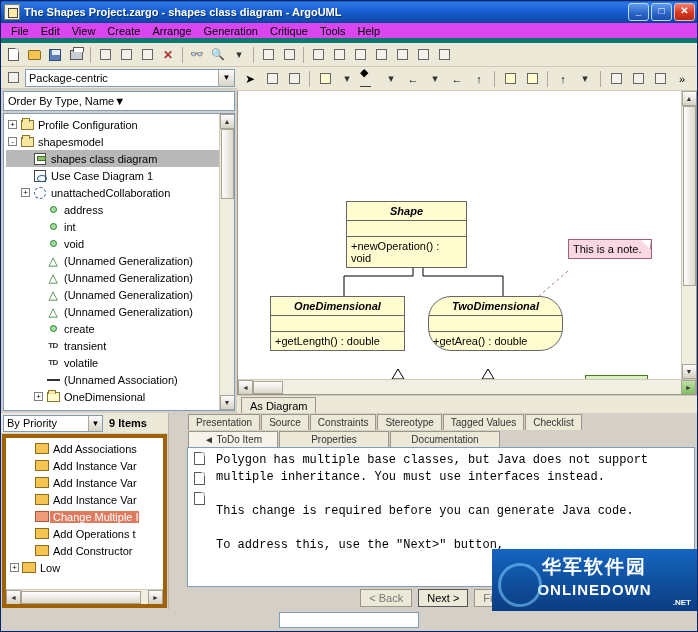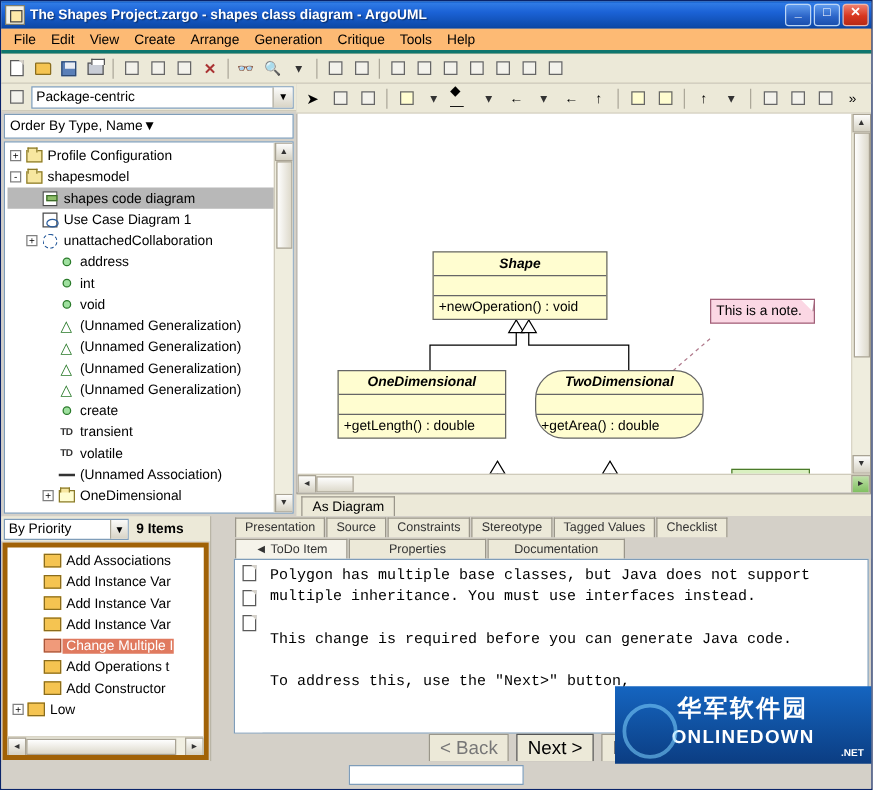--- a/index.html
+++ b/index.html
@@ -55,21 +55,21 @@
     position: relative;
   }
   .tb-btn.close {
     background: linear-gradient(to bottom,#ef7f6d,#d8361f 55%,#b72a16);
     border-color:#f0b8ab;
   }
   .tb-btn span { position:relative; top:-1px; font-weight:bold;}
   
   .menubar {
     height: 20px; display:flex; align-items:center;
-    background:#fdba74; border-bottom:3px solid #0f766e;
+    background:#d946ef; border-bottom:5px solid #0f766e;
     padding-left:4px; flex:none;
   }
   .menubar .mi { padding: 2px 6px; font-size: 11px; color:#000; }
   
   .toolbar {
     height: 24px; display:flex; align-items:center;
     background:#ece9d8; border-bottom:1px solid #cdc9b8;
     padding-left:2px; gap:1px; flex:none;
   }
   .tbtn {
@@ -206,21 +206,21 @@
   .detailbody{
     flex:1; background:#fff; border:1px solid #7f9db9; margin:0 2px 0 2px; display:flex; overflow:hidden;
   }
   .detail-icons{ width:22px; background:#fff; padding-top:4px; display:flex; flex-direction:column; align-items:center; gap:7px;}
   .detail-text{
     flex:1; padding:4px 6px; font-family:"Liberation Mono", monospace; font-size:12px; line-height:17px; color:#000;
     overflow:hidden;
   }
   .wizrow{ height:22px; display:flex; align-items:center; justify-content:center; gap:6px; background:#d4d0c8;}
   .wbtn{
-    font-size:15px; padding:2px 8px; background:#ece9d8; border:1px solid #9a968a; color:#777;
+    font-size:11px; padding:2px 8px; background:#ece9d8; border:1px solid #9a968a; color:#777;
   }
   .wbtn.en{ color:#000; border:1px solid #555; }
   .statusbar{
     height:22px; background:#d4d0c8; display:flex; align-items:center; justify-content:center; flex:none;
   }
   .statusfield{ width:140px; height:16px; background:#fff; border:1px solid #7f9db9;}
   
   .watermark{
     position:absolute; right:0; bottom:20px; width:205px; height:62px;
     background:linear-gradient(to bottom,#1565c0,#0b3d82);
@@ -368,21 +368,21 @@
                 <span class="i-pkg"></span>
               </span>
               <span style="padding-left:3px;">shapesmodel</span>
             </div>
             <div class="trow sel2">
               <span class="tw"></span>
               <span class="tw"></span>
               <span class="tico">
                 <span class="i-diag"></span>
               </span>
-              <span style="padding-left:3px;background:#b8b8b8;">shapes code diagram</span>
+              <span style="padding-left:3px;background:#b8b8b8;">shapes class diagram</span>
             </div>
             <div class="trow">
               <span class="tw"></span>
               <span class="tw"></span>
               <span class="tico">
                 <span class="i-uc"></span>
               </span>
               <span style="padding-left:3px;">Use Case Diagram 1</span>
             </div>
             <div class="trow">
@@ -596,21 +596,21 @@
 
             <polyline points="250,302 250,278" fill="none" stroke="#000" stroke-width="1"></polyline>
             <polygon points="250,278 244,288 256,288" fill="#fff" stroke="#000" stroke-width="1"></polygon>
 
             <line x1="268" y1="334" x2="346" y2="334" stroke="#000" stroke-width="1"></line>
             <polygon points="258,334 268,329 278,334 268,339" fill="#000" stroke="#000"></polygon>
 
             <line x1="330" y1="180" x2="286" y2="218" stroke="#b07a8c" stroke-width="1" stroke-dasharray="3,3"></line>
           </svg>
 
-          <div class="uml" style="left:108px;top:110px;width:140px;">
+          <div class="uml" style="left:108px;top:110px;width:121px;">
             <div class="nm">Shape</div>
             <div class="sec"></div>
             <div class="sec">+newOperation() : void</div>
           </div>
 
           <div class="uml" style="left:32px;top:205px;width:135px;">
             <div class="nm">OneDimensional</div>
             <div class="sec"></div>
             <div class="sec">+getLength() : double</div>
           </div>

